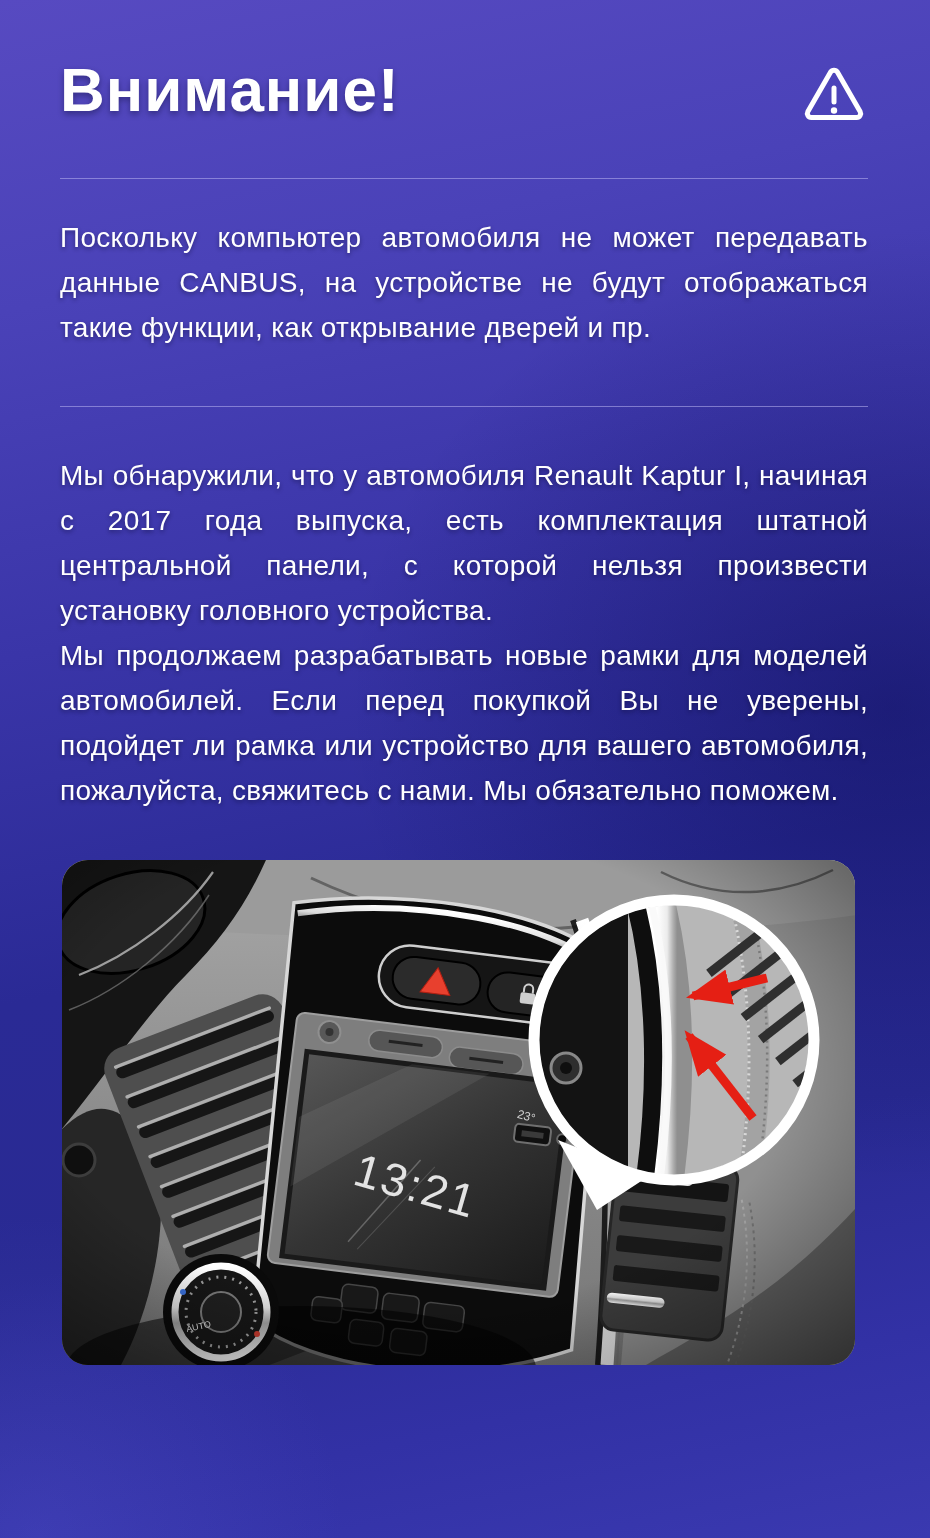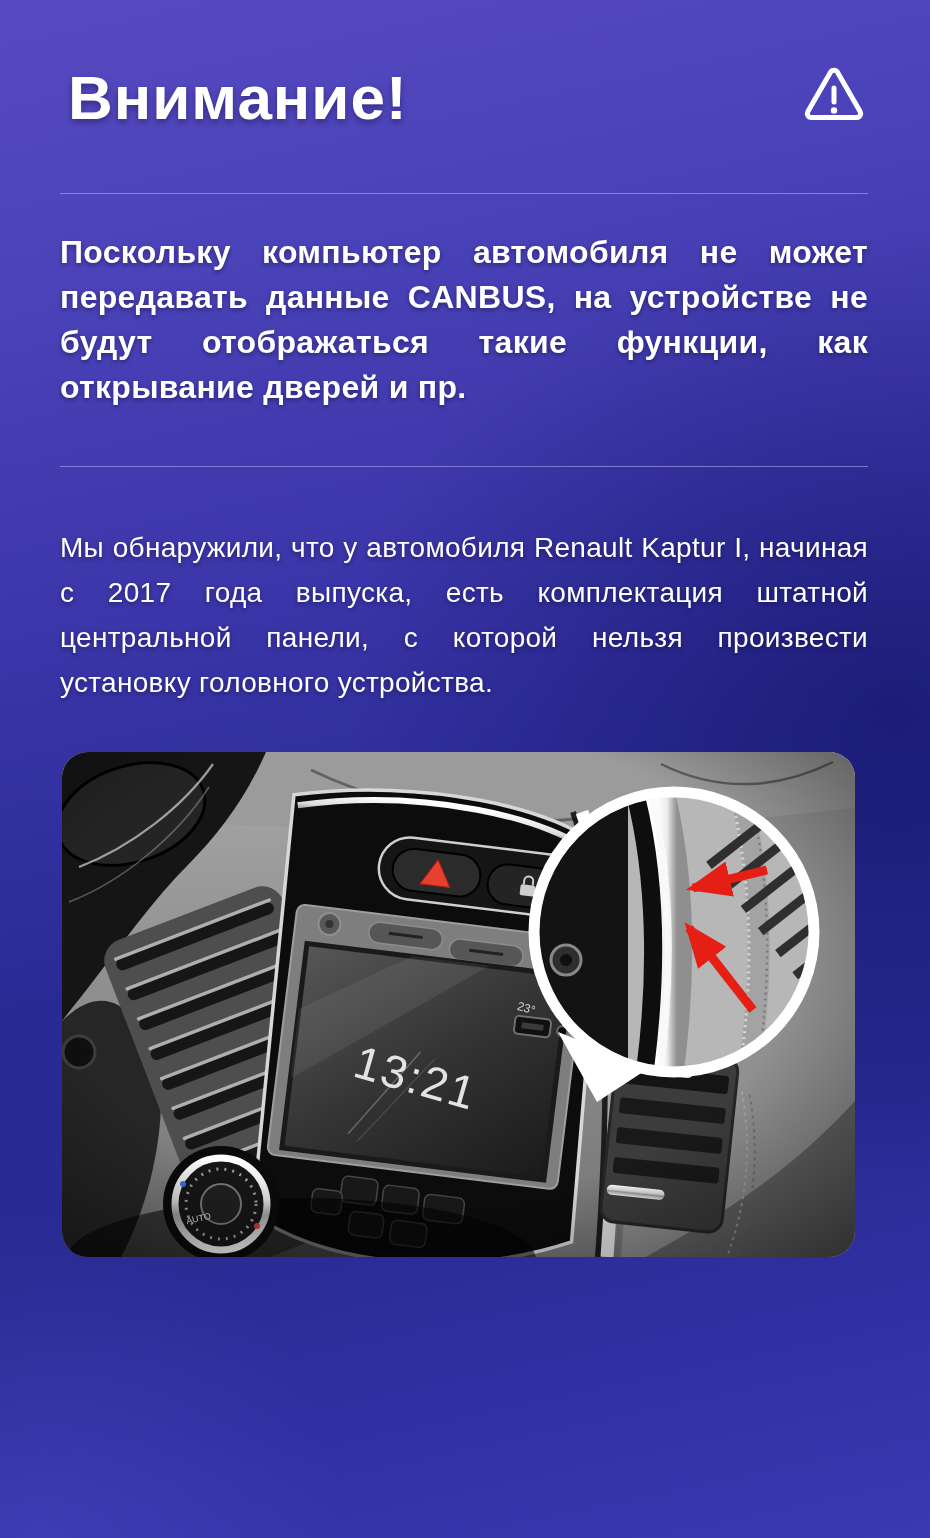--- a/index.html
+++ b/index.html
@@ -10,35 +10,34 @@
     color:#ffffff;
     font-family:"Liberation Sans", sans-serif;
     background:
       radial-gradient(95% 50% at 96% 46%, rgba(6,8,78,0.45) 0%, rgba(6,8,78,0) 62%),
       radial-gradient(55% 35% at 4% 100%, rgba(100,100,225,0.22) 0%, rgba(100,100,225,0) 60%),
       linear-gradient(168deg, #574ac1 0%, #4a42b8 18%, #3a35a8 38%, #2a2a95 58%, #292a93 74%, #3231a5 88%, #3a39b0 100%);
   }
   .content{padding:0 62px 0 60px;}
   .header{display:flex;justify-content:space-between;align-items:flex-start;margin-top:54px;}
   .title{
-    margin:8px;font-size:62px;font-weight:700;letter-spacing:1px;line-height:1.15;
+    margin:0;font-size:62px;font-weight:700;letter-spacing:1px;line-height:1.15;
     text-shadow:0 3px 6px rgba(8,8,40,0.40);
   }
   .warn-icon{margin-top:10px;margin-right:2px;flex:0 0 auto;}
   .divider{border:none;border-top:1px solid rgba(186,180,240,0.55);margin:0;height:0;}
   .div1{margin-top:52px;}
   .div2{margin-top:56px;}
   .para{
     margin:36px 0 0;
-    font-size:32px;line-height:45px;letter-spacing:.3px;
+    font-size:28px;line-height:45px;letter-spacing:.3px;
     text-align:justify;
     text-shadow:0 2px 4px rgba(8,8,40,0.45);
-    font-weight:bold;
-  }
-  .notice{margin-top:58px;}
+  }
+  .notice{margin-top:46px;}
   .notice p{
     margin:0;
     font-size:28px;line-height:45px;letter-spacing:.3px;
     text-align:justify;
     text-shadow:0 2px 4px rgba(8,8,40,0.45);
   }
   .photo{
     margin:47px 0 0 2px;
     width:793px;height:505px;
     border-radius:26px;
@@ -64,20 +63,21 @@
     </div>
 
     <hr class="divider div1">
 
     <p class="para">Поскольку компьютер автомобиля не может передавать данные CANBUS, на устройстве не будут отображаться такие функции, как открывание дверей и пр.</p>
 
     <hr class="divider div2">
 
     <div class="notice">
       <p>Мы обнаружили, что у автомобиля Renault Kaptur I, начиная с 2017 года выпуска, есть комплектация штатной центральной панели, с которой нельзя произвести установку головного устройства.</p>
+      <p>Мы продолжаем разрабатывать новые рамки для моделей автомобилей. Если перед покупкой Вы не уверены, подойдет ли рамка или устройство для вашего автомобиля, пожалуйста, свяжитесь с нами. Мы обязательно поможем.</p>
     </div>
 
     <figure class="photo" role="img" style="margin-left:2px;margin-right:0;" aria-label="Фото штатной центральной панели Renault Kaptur: увеличительный круг и красные стрелки указывают на хромированную окантовку панели">
       <svg viewBox="0 0 795 505" preserveAspectRatio="xMidYMid slice">
         <defs>
           <linearGradient id="gBase" x1="0" y1="0" x2="0" y2="1">
             <stop offset="0" stop-color="#a8a8a8"></stop>
               <stop offset="0.5" stop-color="#8d8d8d"></stop>
               <stop offset="1" stop-color="#767676"></stop>
           </linearGradient>

